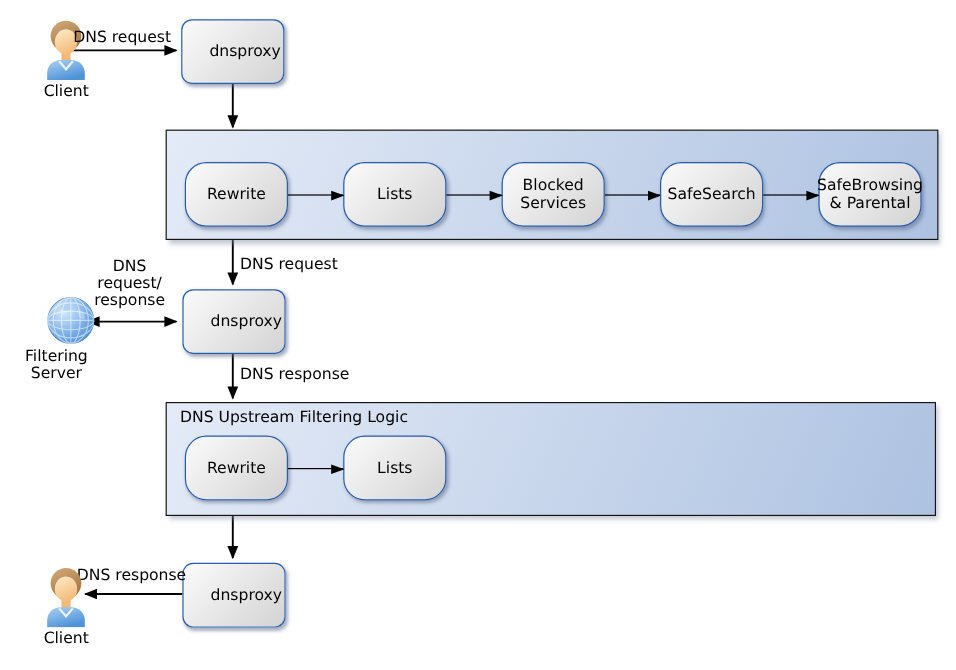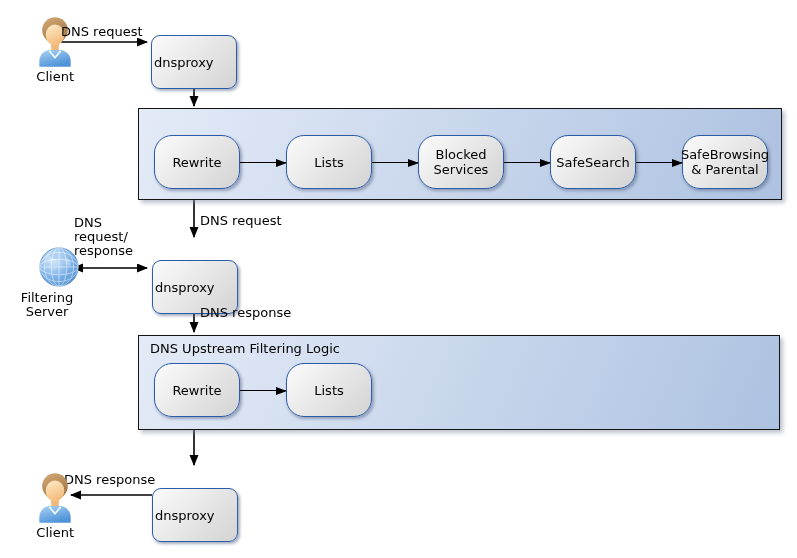--- a/index.html
+++ b/index.html
@@ -10,22 +10,22 @@
   }
   .canvas { position:absolute; inset:0; }
   svg.arrows { position:absolute; left:0; top:0; pointer-events:none; }
 
   
   .node {
     position:absolute; width:86px; height:54px; box-sizing:border-box;
     border:1.6px solid var(--node-border,#2a5ca8); border-radius:9px;
     background:linear-gradient(135deg, var(--node-fill-start,#fbfbfb), var(--node-fill-end,#d3d3d3));
     box-shadow:1.5px 2px 3px rgba(95,110,140,.55);
-    display:flex; align-items:center; justify-content:flex-start;
-    text-align:center; line-height:15px; padding:2px;margin-top:19px;
+    display:flex; align-items:center; justify-content:flex-end;
+    text-align:center; line-height:15px; padding:2px;
   }
   .step {
     position:static; flex:none; width:86px; height:54px; box-sizing:border-box;
     border:1.6px solid var(--node-border,#2a5ca8); border-radius:18px;
     background:linear-gradient(135deg, var(--node-fill-start,#fbfbfb), var(--node-fill-end,#d3d3d3));
     box-shadow:1.5px 2px 3px rgba(95,110,140,.55);
     display:flex; align-items:center; justify-content:center;
     text-align:center; line-height:15px; padding:2px;
   }
 
@@ -46,21 +46,21 @@
     border-left:11px solid var(--arrow,#000);
     border-top:4.8px solid transparent; border-bottom:4.8px solid transparent;
   }
 
   
   .actor { position:absolute; display:flex; flex-direction:column; align-items:flex-end; }
   .actor-label { margin-top:3px; text-align:center; line-height:14px; }
 
   
   .elabel { position:absolute; white-space:nowrap; }
-  .elabel.multi { white-space:normal; line-height:14px; }
+  .elabel.multi { white-space:normal; text-align:center; line-height:14px; }
 </style>
 </head>
 <body>
 
 <div class="canvas">
 
   <svg class="arrows" width="797" height="558" viewBox="0 0 797 558">
     <defs>
       <marker id="ah" markerWidth="12" markerHeight="10" refX="10" refY="4.5" orient="auto" markerUnits="userSpaceOnUse">
         <path d="M0,0 L11,4.5 L0,9 Z" fill="#000"></path>

